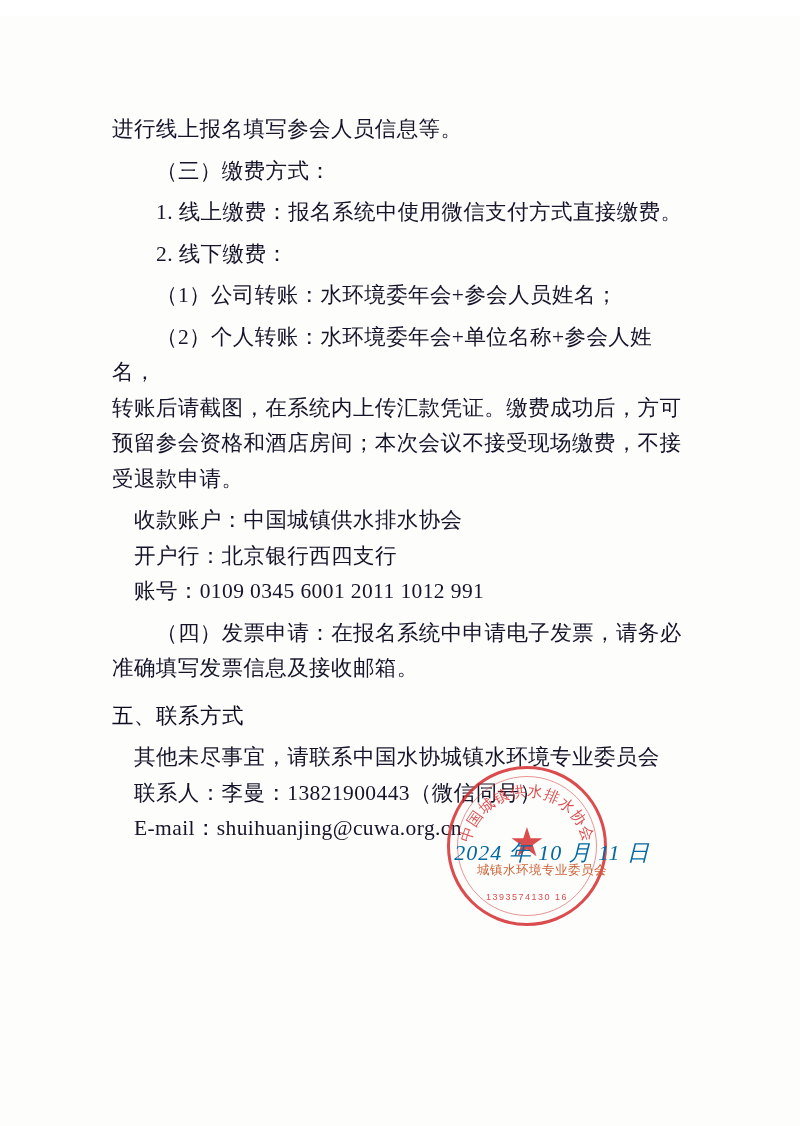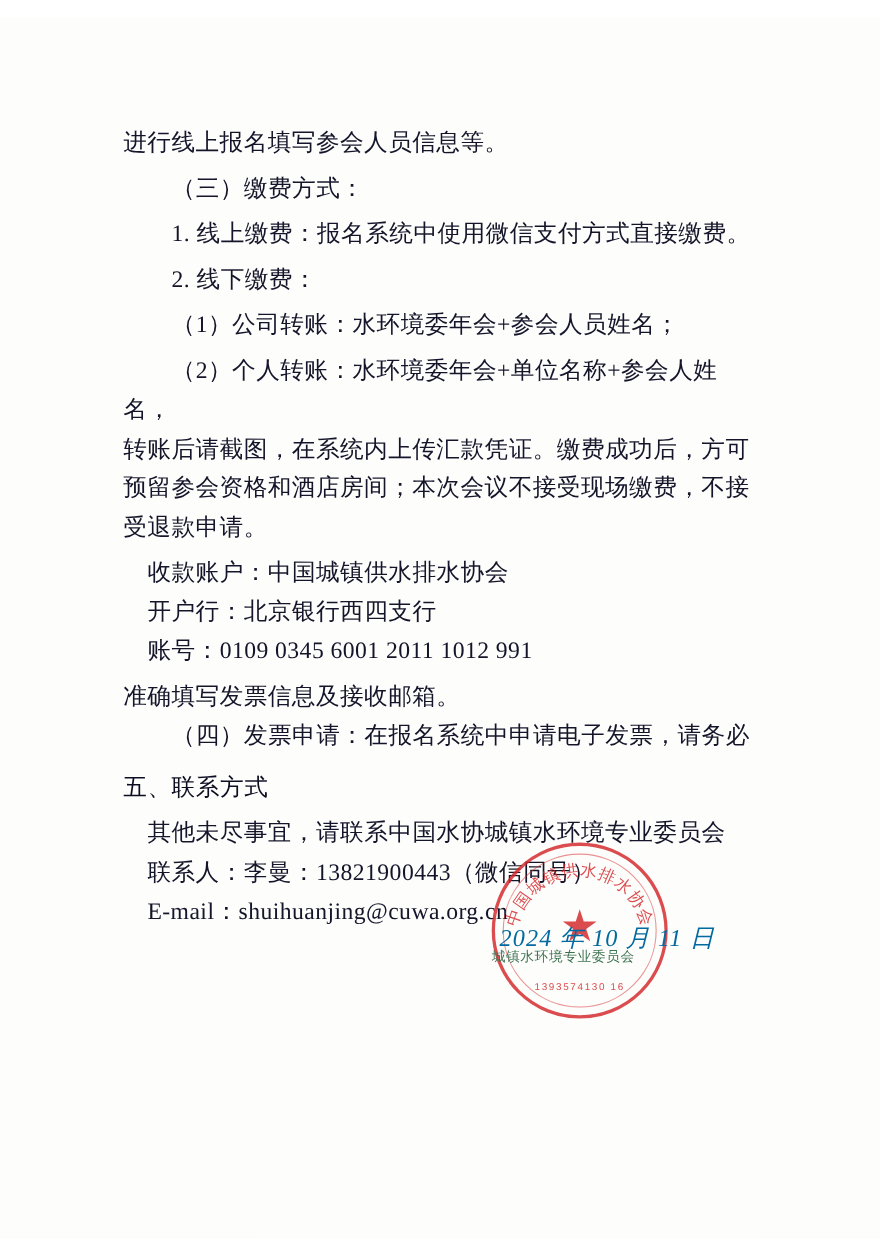--- a/index.html
+++ b/index.html
@@ -102,23 +102,23 @@
     transform: translate(-50%, -58%);
     font-size: 40px;
     color: #d4262a;
     line-height: 1;
   }
   .seal-bottom {
     position: absolute;
     left: 0;
     width: 100%;
     top: 96px;
-    text-align: left;
+    text-align: right;
     font-size: 12.5px;
-    color: #14532d;
+    color: #c2410c;
     letter-spacing: 0.5px;
     font-family: Liberation Mono, monospace;
   }
   .seal-code {
     position: absolute;
     left: 0;
     width: 100%;
     top: 126px;
     text-align: center;
     font-size: 9px;
@@ -152,22 +152,22 @@
     <div class="gap-small"></div>
     <div class="line indent1">（2）个人转账：水环境委年会+单位名称+参会人姓名，</div>
     <div class="line">转账后请截图，在系统内上传汇款凭证。缴费成功后，方可</div>
     <div class="line">预留参会资格和酒店房间；本次会议不接受现场缴费，不接</div>
     <div class="line">受退款申请。</div>
     <div class="gap-small"></div>
     <div class="line indent-half">收款账户：中国城镇供水排水协会</div>
     <div class="line indent-half">开户行：北京银行西四支行</div>
     <div class="line indent-half latin">账号：0109 0345 6001 2011 1012 991</div>
     <div class="gap-small"></div>
+    <div class="line indent1">（四）发票申请：在报名系统中申请电子发票，请务必</div>
     <div class="line">准确填写发票信息及接收邮箱。</div>
-    <div class="line indent1">（四）发票申请：在报名系统中申请电子发票，请务必</div>
 
     <div class="gap-med"></div>
     <div class="heading">五、联系方式</div>
     <div class="gap-small"></div>
 
     <div class="line indent-half">其他未尽事宜，请联系中国水协城镇水环境专业委员会</div>
     <div class="line indent-half">联系人：李曼：13821900443（微信同号）</div>
     <div class="line indent-half latin">E-mail：shuihuanjing@cuwa.org.cn</div>
 
   </div>

